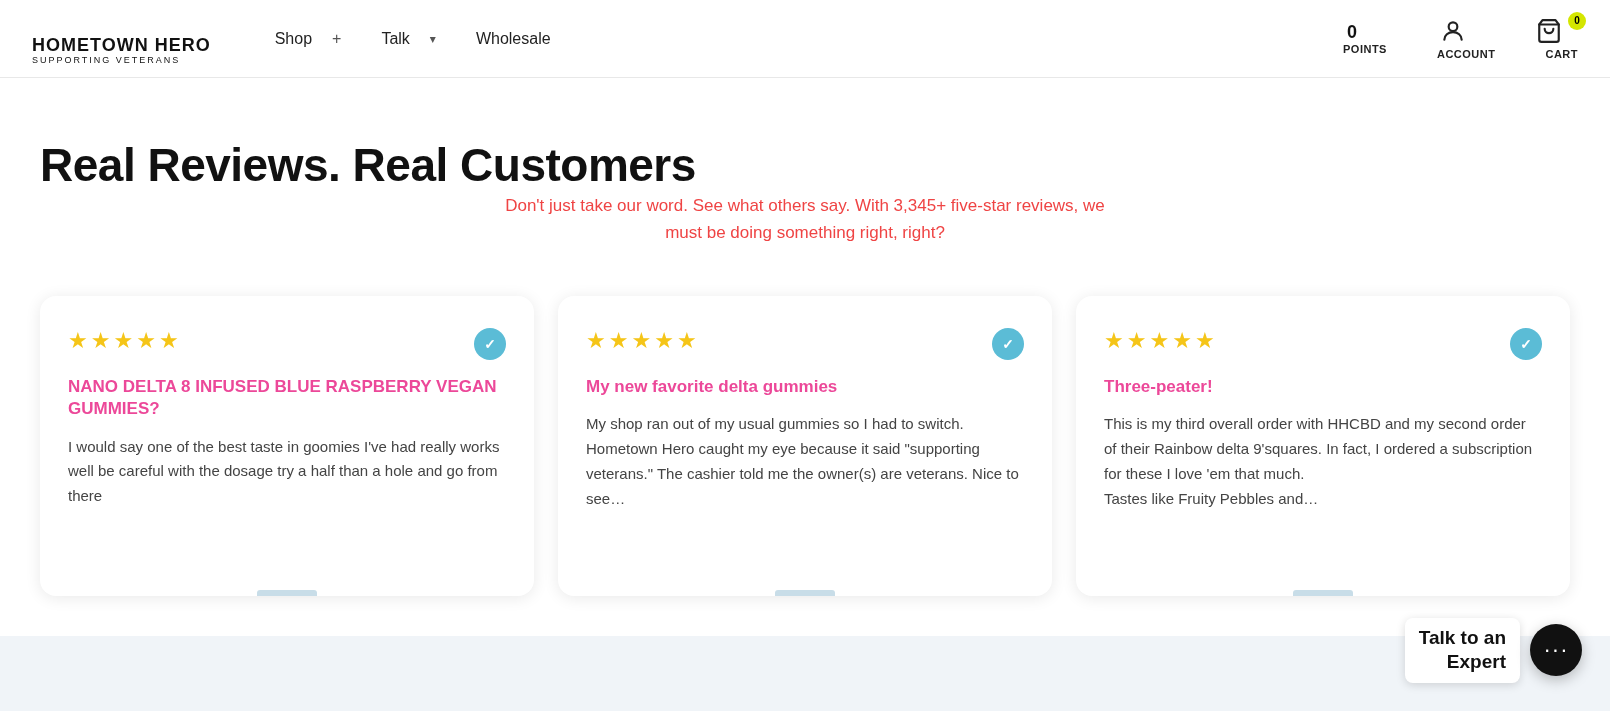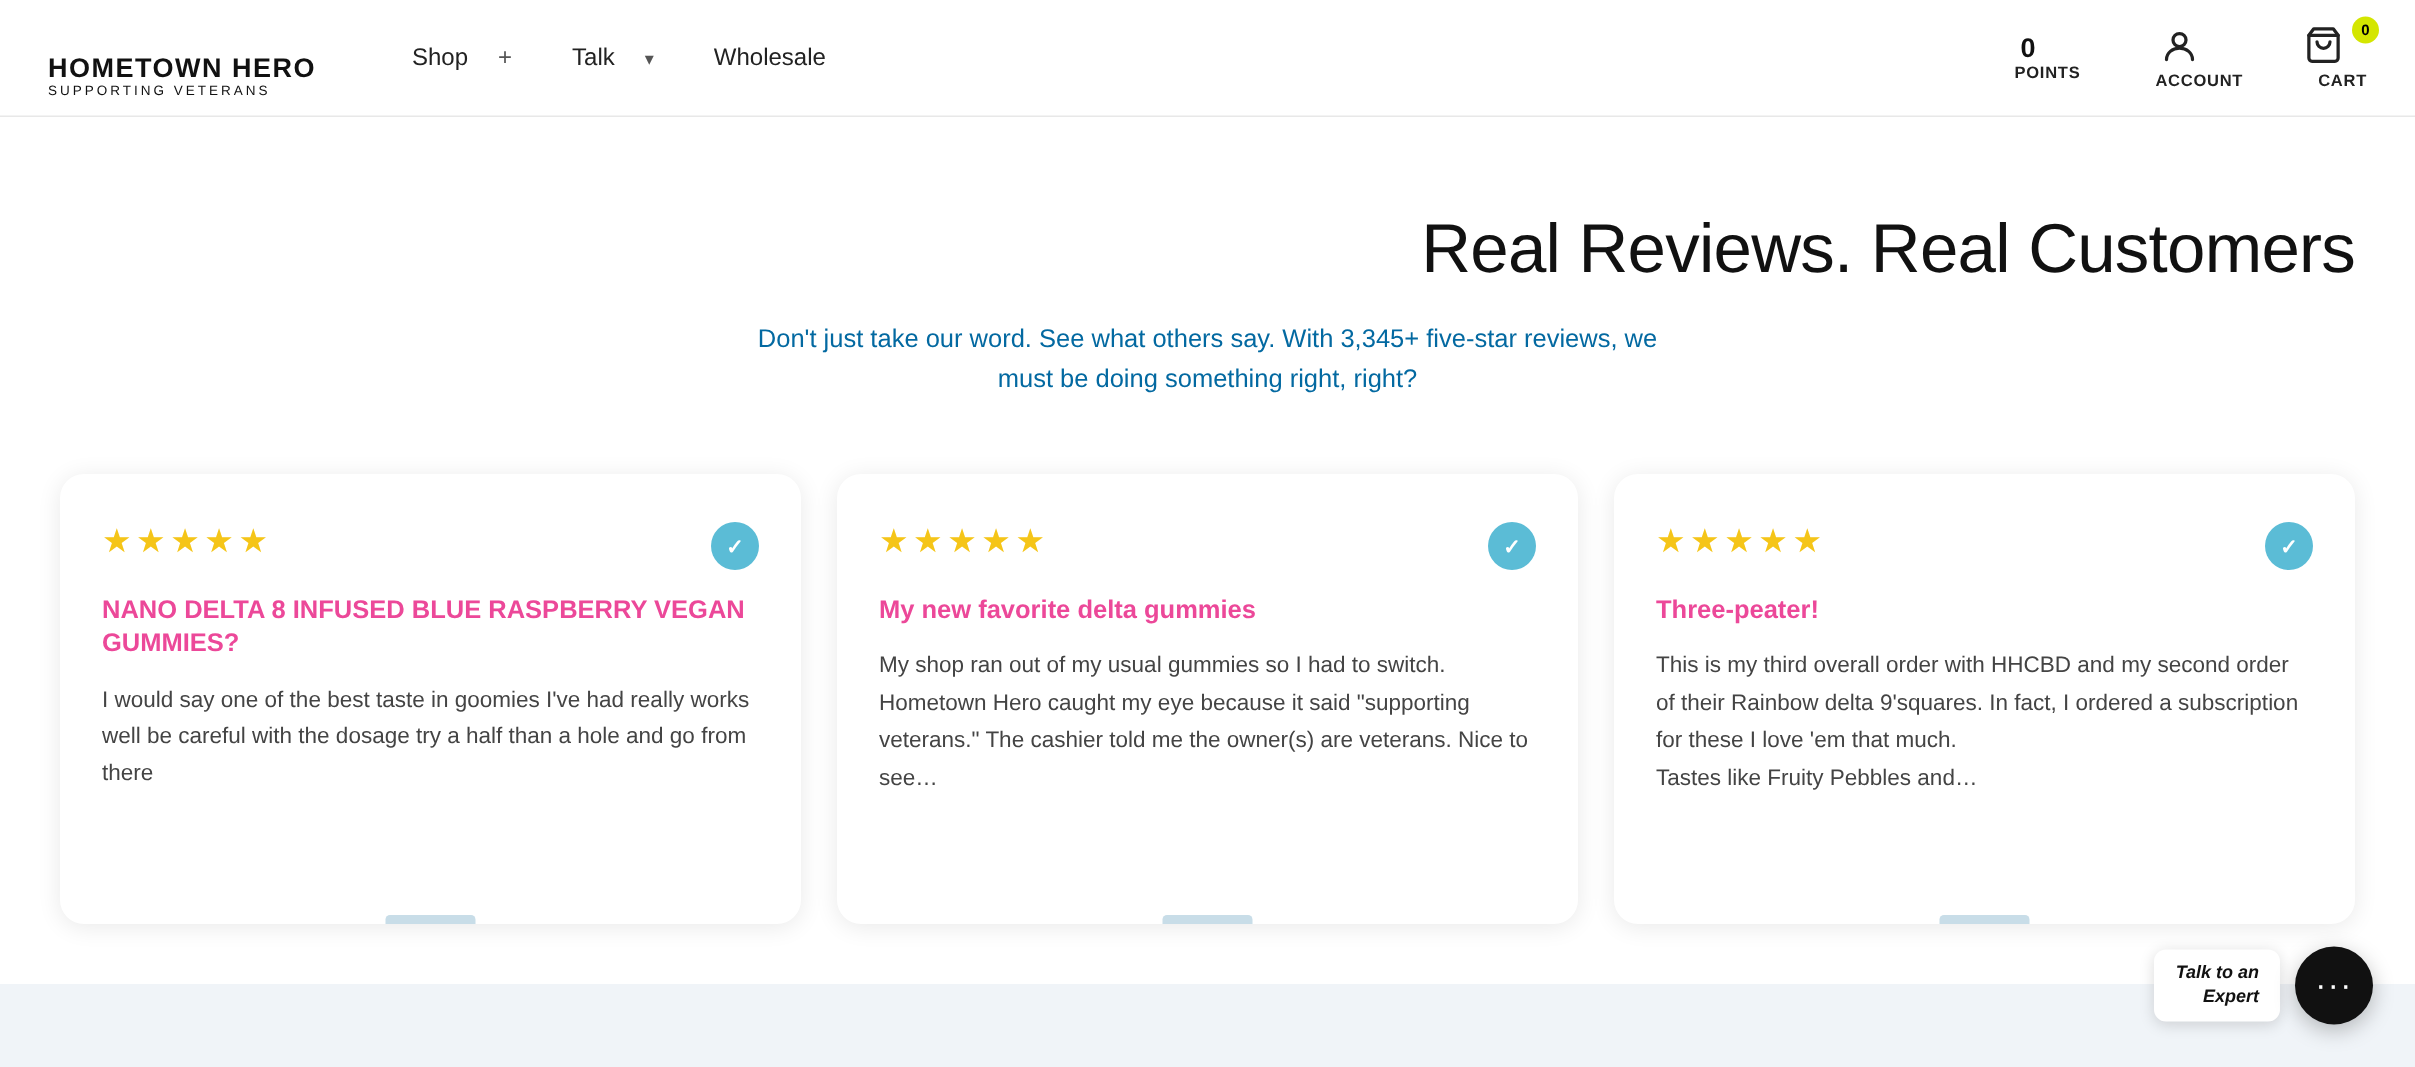--- a/index.html
+++ b/index.html
@@ -113,31 +113,30 @@
       width: 26px;
       height: 26px;
     }
 
     
     .main {
       background: #fff;
       padding: 60px 40px 40px;
     }
     .section-title {
-      text-align: right;
+      text-align: left;
       font-size: 46px;
-      font-weight: 400;
-      color: #111;
-      margin-bottom: 20px;
+      font-weight: 700;
+      color: #111;
       letter-spacing: -0.5px;
     }
     .section-subtitle {
       text-align: center;
       font-size: 17px;
-      color: #0369a1;
+      color: #ef4444;
       max-width: 600px;
       margin: 0 auto 50px;
       line-height: 1.6;
     }
 
     
     .reviews-grid {
       display: grid;
       grid-template-columns: 1fr 1fr 1fr;
       gap: 24px;
@@ -213,27 +212,26 @@
       right: 28px;
       display: flex;
       align-items: center;
       gap: 10px;
       z-index: 999;
     }
     .chat-label {
       background: #fff;
       border-radius: 8px;
       padding: 8px 14px;
-      font-size: 12px;
+      font-size: 19px;
       font-weight: 600;
       color: #111;
       text-align: right;
       box-shadow: 0 2px 10px rgba(0,0,0,0.15);
       line-height: 1.3;
-      font-style: italic;
     }
     .chat-circle {
       width: 52px;
       height: 52px;
       background: #111;
       border-radius: 50%;
       display: flex;
       align-items: center;
       justify-content: center;
       cursor: pointer;

